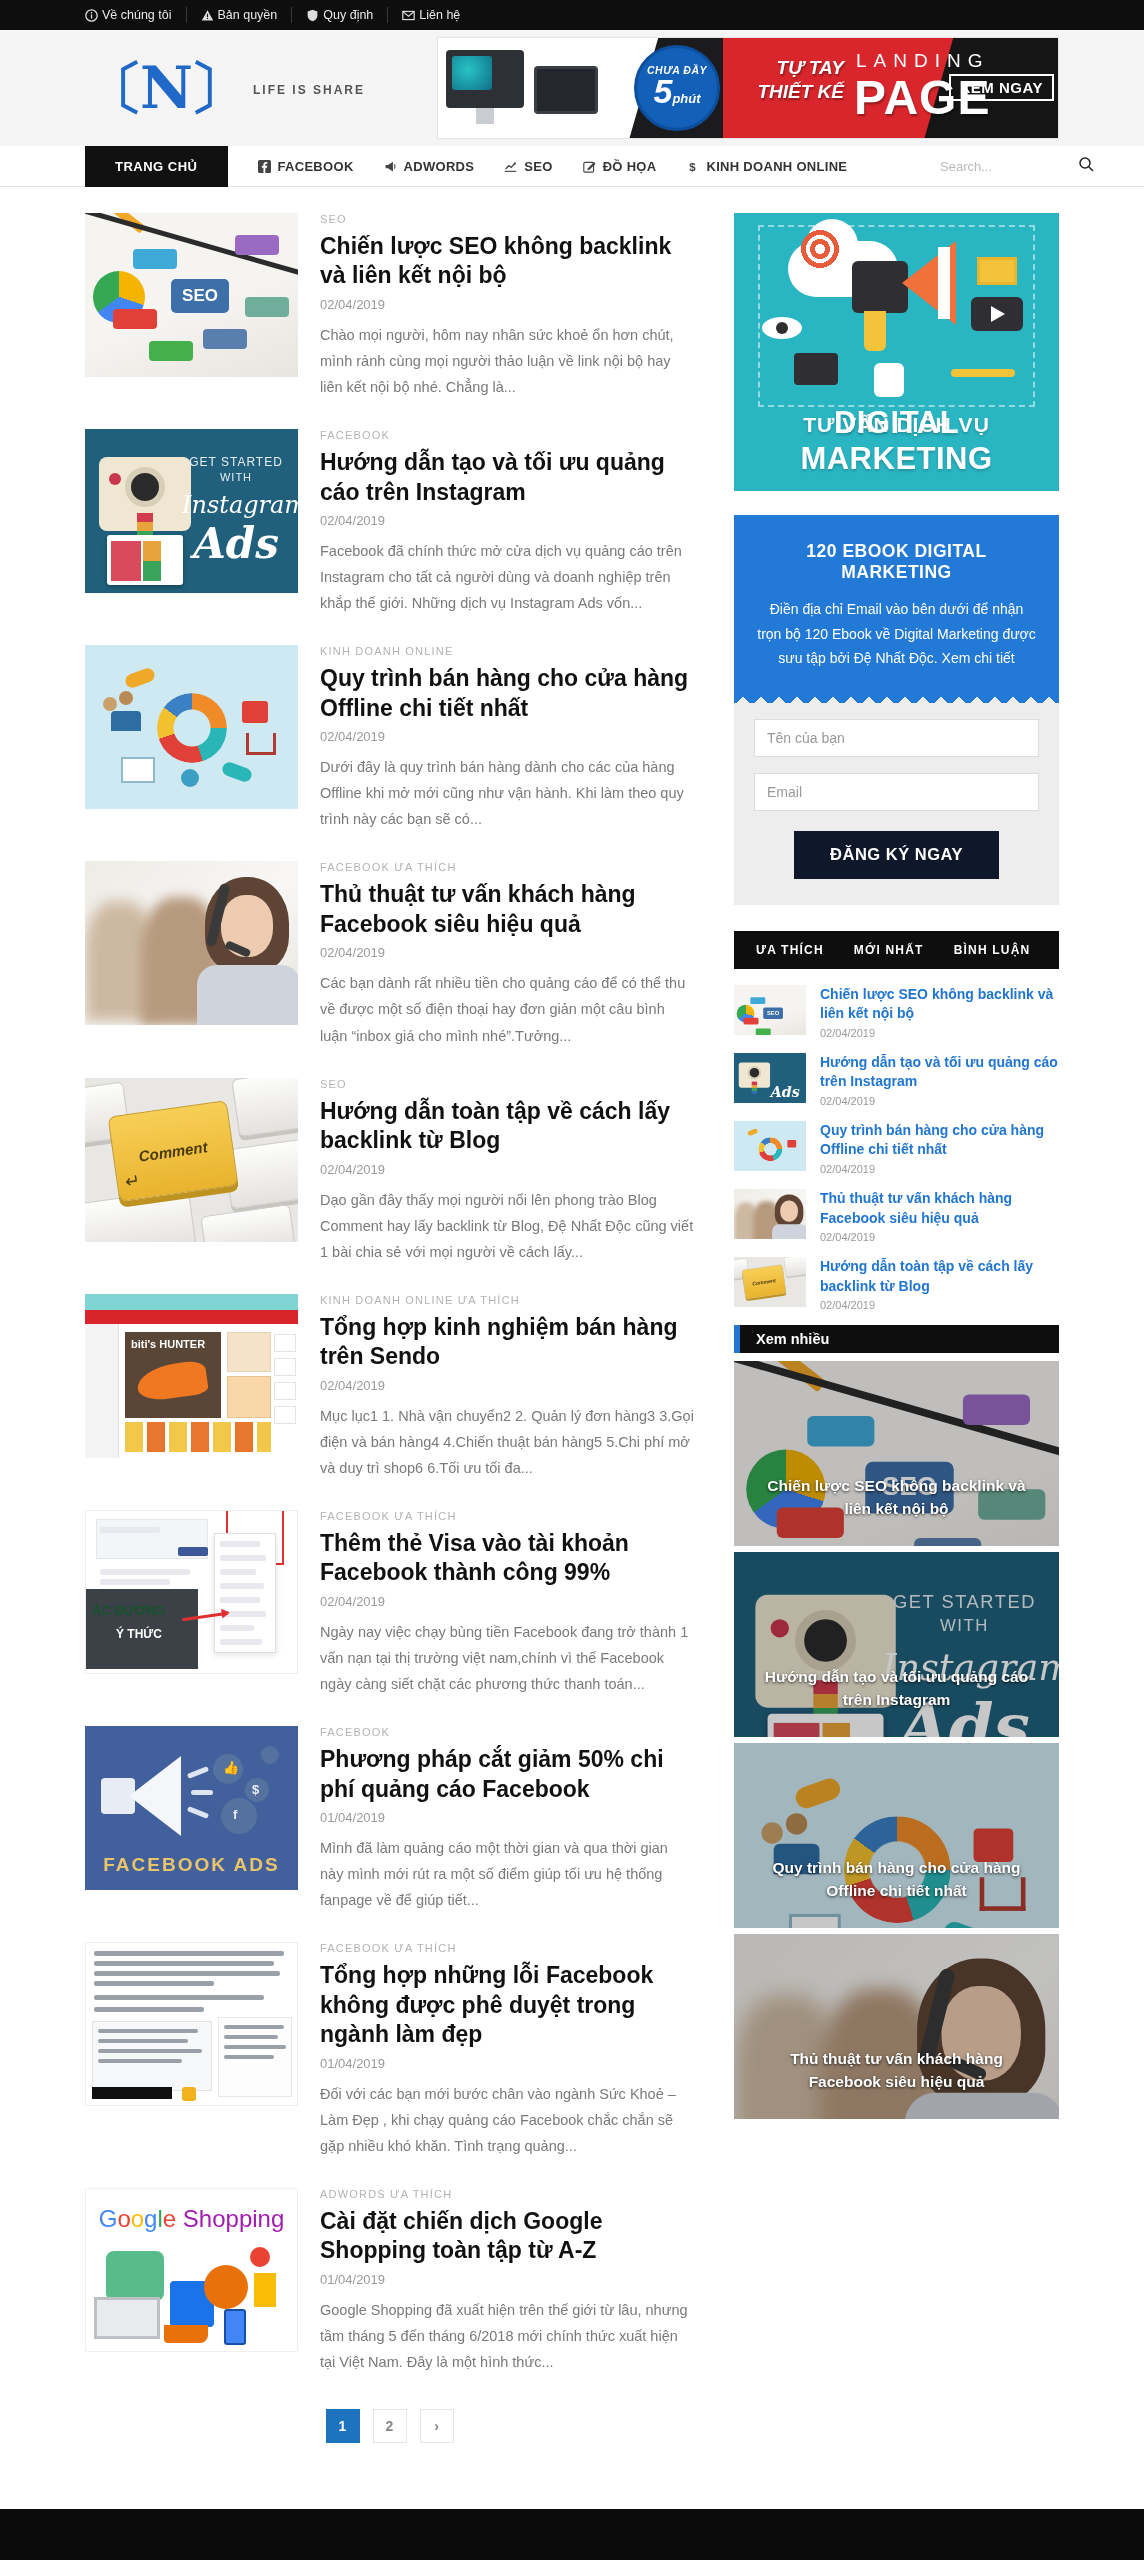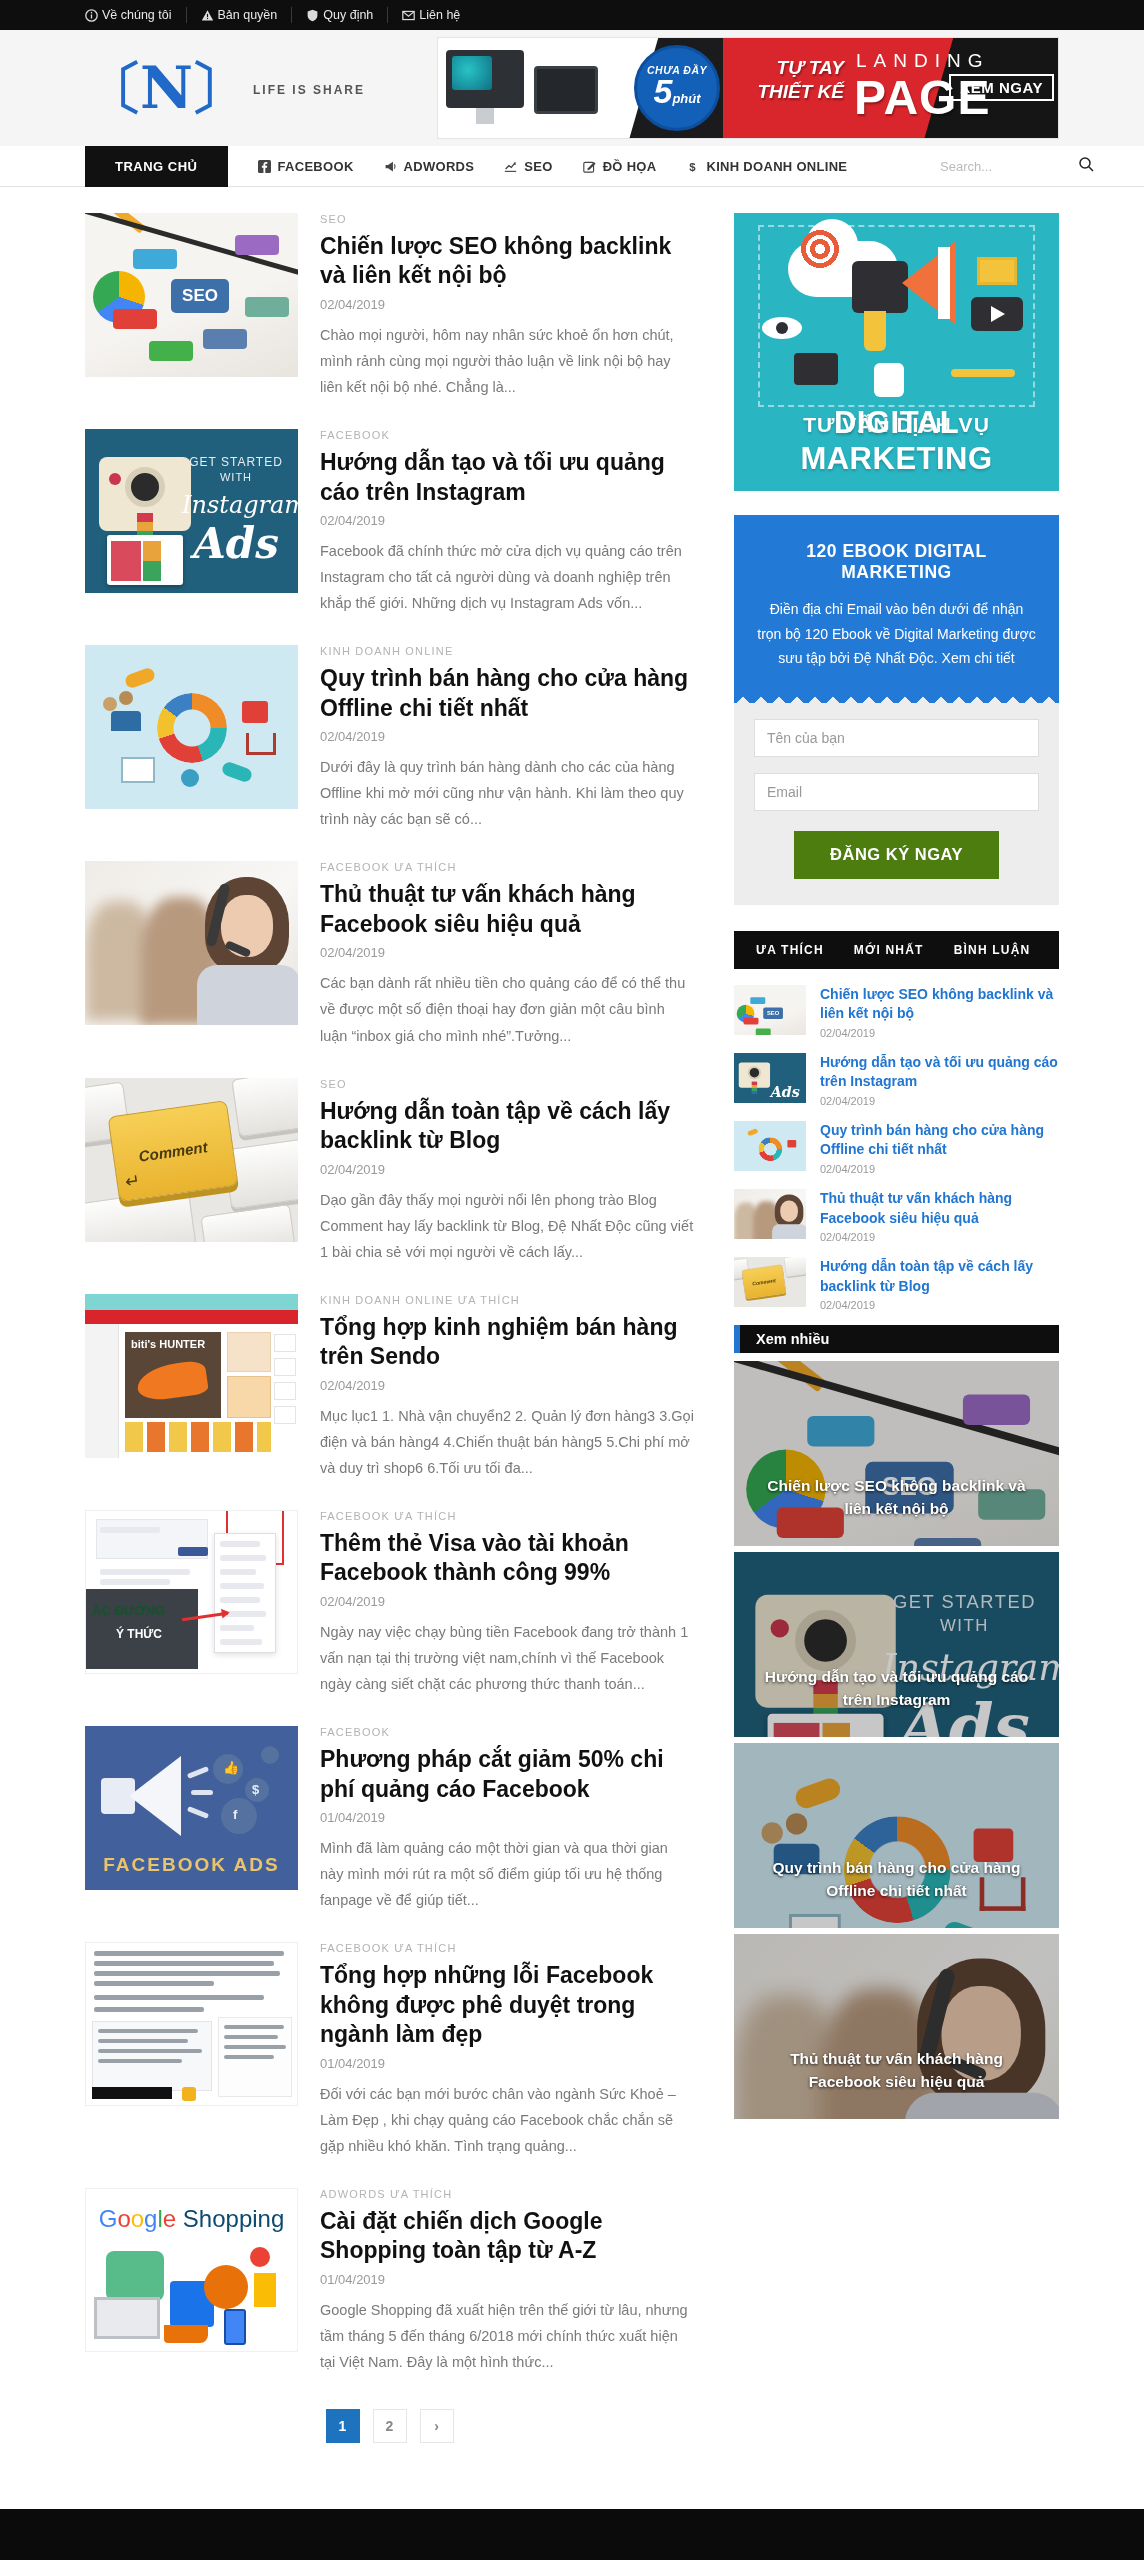--- a/index.html
+++ b/index.html
@@ -168,21 +168,21 @@
   
   .t-warn{background:#fff;border:1px solid #eee}
   .t-warn .tl{height:5px;background:#9aa0a8;border-radius:2px}
   .t-warn .panel{left:6px;top:78px;width:120px;height:70px;background:#f7f8fa;border:1px solid #e2e4e8}
   .t-warn .panel2{left:132px;top:74px;width:74px;height:80px;background:#fdfdfd;border:1px solid #e8e8e8}
   .t-warn .dark{left:6px;bottom:6px;width:80px;height:12px;background:#111}
   .t-warn .em{left:96px;bottom:4px;width:14px;height:14px;background:#f2b21d;border-radius:3px}
   
   .t-gs{background:#fff;border:1px solid #f0f0f0}
   .t-gs .gword{left:0;right:0;top:16px;text-align:center;font-size:24px;letter-spacing:0}
-  .t-gs .gb{color:#4285f4}.t-gs .gr{color:#ea4335}.t-gs .gy{color:#fbbc05}.t-gs .gg{color:#34a853}.t-gs .gsh{color:#0c4a6e}
+  .t-gs .gb{color:#4285f4}.t-gs .gr{color:#ea4335}.t-gs .gy{color:#fbbc05}.t-gs .gg{color:#34a853}.t-gs .gsh{color:#a21caf}
   .t-gs .shirt{left:20px;top:62px;width:58px;height:50px;background:#57bb8a;border-radius:8px}
   .t-gs .lap{left:8px;top:108px;width:66px;height:42px;background:#e8eaed;border:3px solid #bdc1c6}
   .t-gs .bag{left:84px;top:92px;width:44px;height:46px;background:#1a73e8;border-radius:4px}
   .t-gs .ball{left:118px;top:76px;width:44px;height:44px;background:#e8710a;border-radius:50%}
   .t-gs .vase{left:168px;top:84px;width:22px;height:34px;background:#fbbc05}
   .t-gs .rose{left:164px;top:58px;width:20px;height:20px;background:#ea4335;border-radius:50%}
   .t-gs .heel{left:78px;top:136px;width:44px;height:18px;background:#e8710a;border-radius:0 0 8px 4px}
   .t-gs .phone{left:138px;top:120px;width:22px;height:36px;background:#4285f4;border:2px solid #174ea6;border-radius:3px}
 
   
@@ -211,21 +211,21 @@
   .s-ad .l1{position:absolute;left:0;right:0;bottom:54px;text-align:center;color:#fff;font-weight:bold;font-size:21px;letter-spacing:1px;text-shadow:0 2px 3px rgba(0,0,0,.2)}
   .s-ad .l2{position:absolute;left:0;right:0;bottom:14px;text-align:center;color:#fff;font-weight:bold;font-size:31px;letter-spacing:.5px;text-shadow:0 2px 3px rgba(0,0,0,.2)}
 
   .s-ebook{background:#ededed;padding-bottom:26px;margin-bottom:26px}
   .s-eb-blue{background:#2379d6;padding:26px 22px 20px;color:#fff;text-align:center}
   .s-eb-blue h3{font-size:17.5px;letter-spacing:.5px;margin-bottom:14px}
   .s-eb-blue p{font-size:14px;line-height:1.75}
   .s-eb-tear{height:12px;background-color:#ededed;background-image:linear-gradient(135deg,#2379d6 50%,transparent 50%),linear-gradient(225deg,#2379d6 50%,transparent 50%);background-size:18px 12px;background-repeat:repeat-x}
   .s-field{display:block;width:285px;height:38px;margin:16px auto 0;border:1px solid #ddd;background:#fff;padding:0 12px;font-size:14px;color:#666;outline:none;font-family:"Liberation Sans",sans-serif}
   .s-field::placeholder{color:#999}
-  .s-submit{display:block;width:205px;height:48px;margin:20px auto 0;background:#4d7c0f;color:#fff;font-weight:bold;font-size:16.5px;border:none;cursor:pointer;letter-spacing:.5px;font-family:"Liberation Sans",sans-serif}
+  .s-submit{display:block;width:205px;height:48px;margin:20px auto 0;background:#0f172a;color:#fff;font-weight:bold;font-size:16.5px;border:none;cursor:pointer;letter-spacing:.5px;font-family:"Liberation Sans",sans-serif}
 
   .s-tabs{background:#0e0e0e;height:38px;display:flex;align-items:center;gap:30px;padding:0 22px;margin-bottom:16px}
   .s-tab{color:#fff;font-size:12px;font-weight:bold;letter-spacing:1.2px;cursor:pointer}
   .s-post{display:flex;gap:14px;margin-bottom:14px}
   .s-thumb{width:72px;height:50px;flex:none;position:relative;overflow:hidden;cursor:pointer}
   .s-thumb .mini{transform:scale(.34);transform-origin:0 0;width:213px;height:164px;position:absolute}
   .s-pt{font-size:14px;font-weight:bold;color:#2176d2;line-height:1.4;cursor:pointer}
   .s-pd{font-size:11px;color:#9a9a9a;margin-top:3px}
 
   .s-xem{background:#0e0e0e;border-left:6px solid #2176d2;height:28px;display:flex;align-items:center;padding-left:16px;margin:12px 0 8px}

